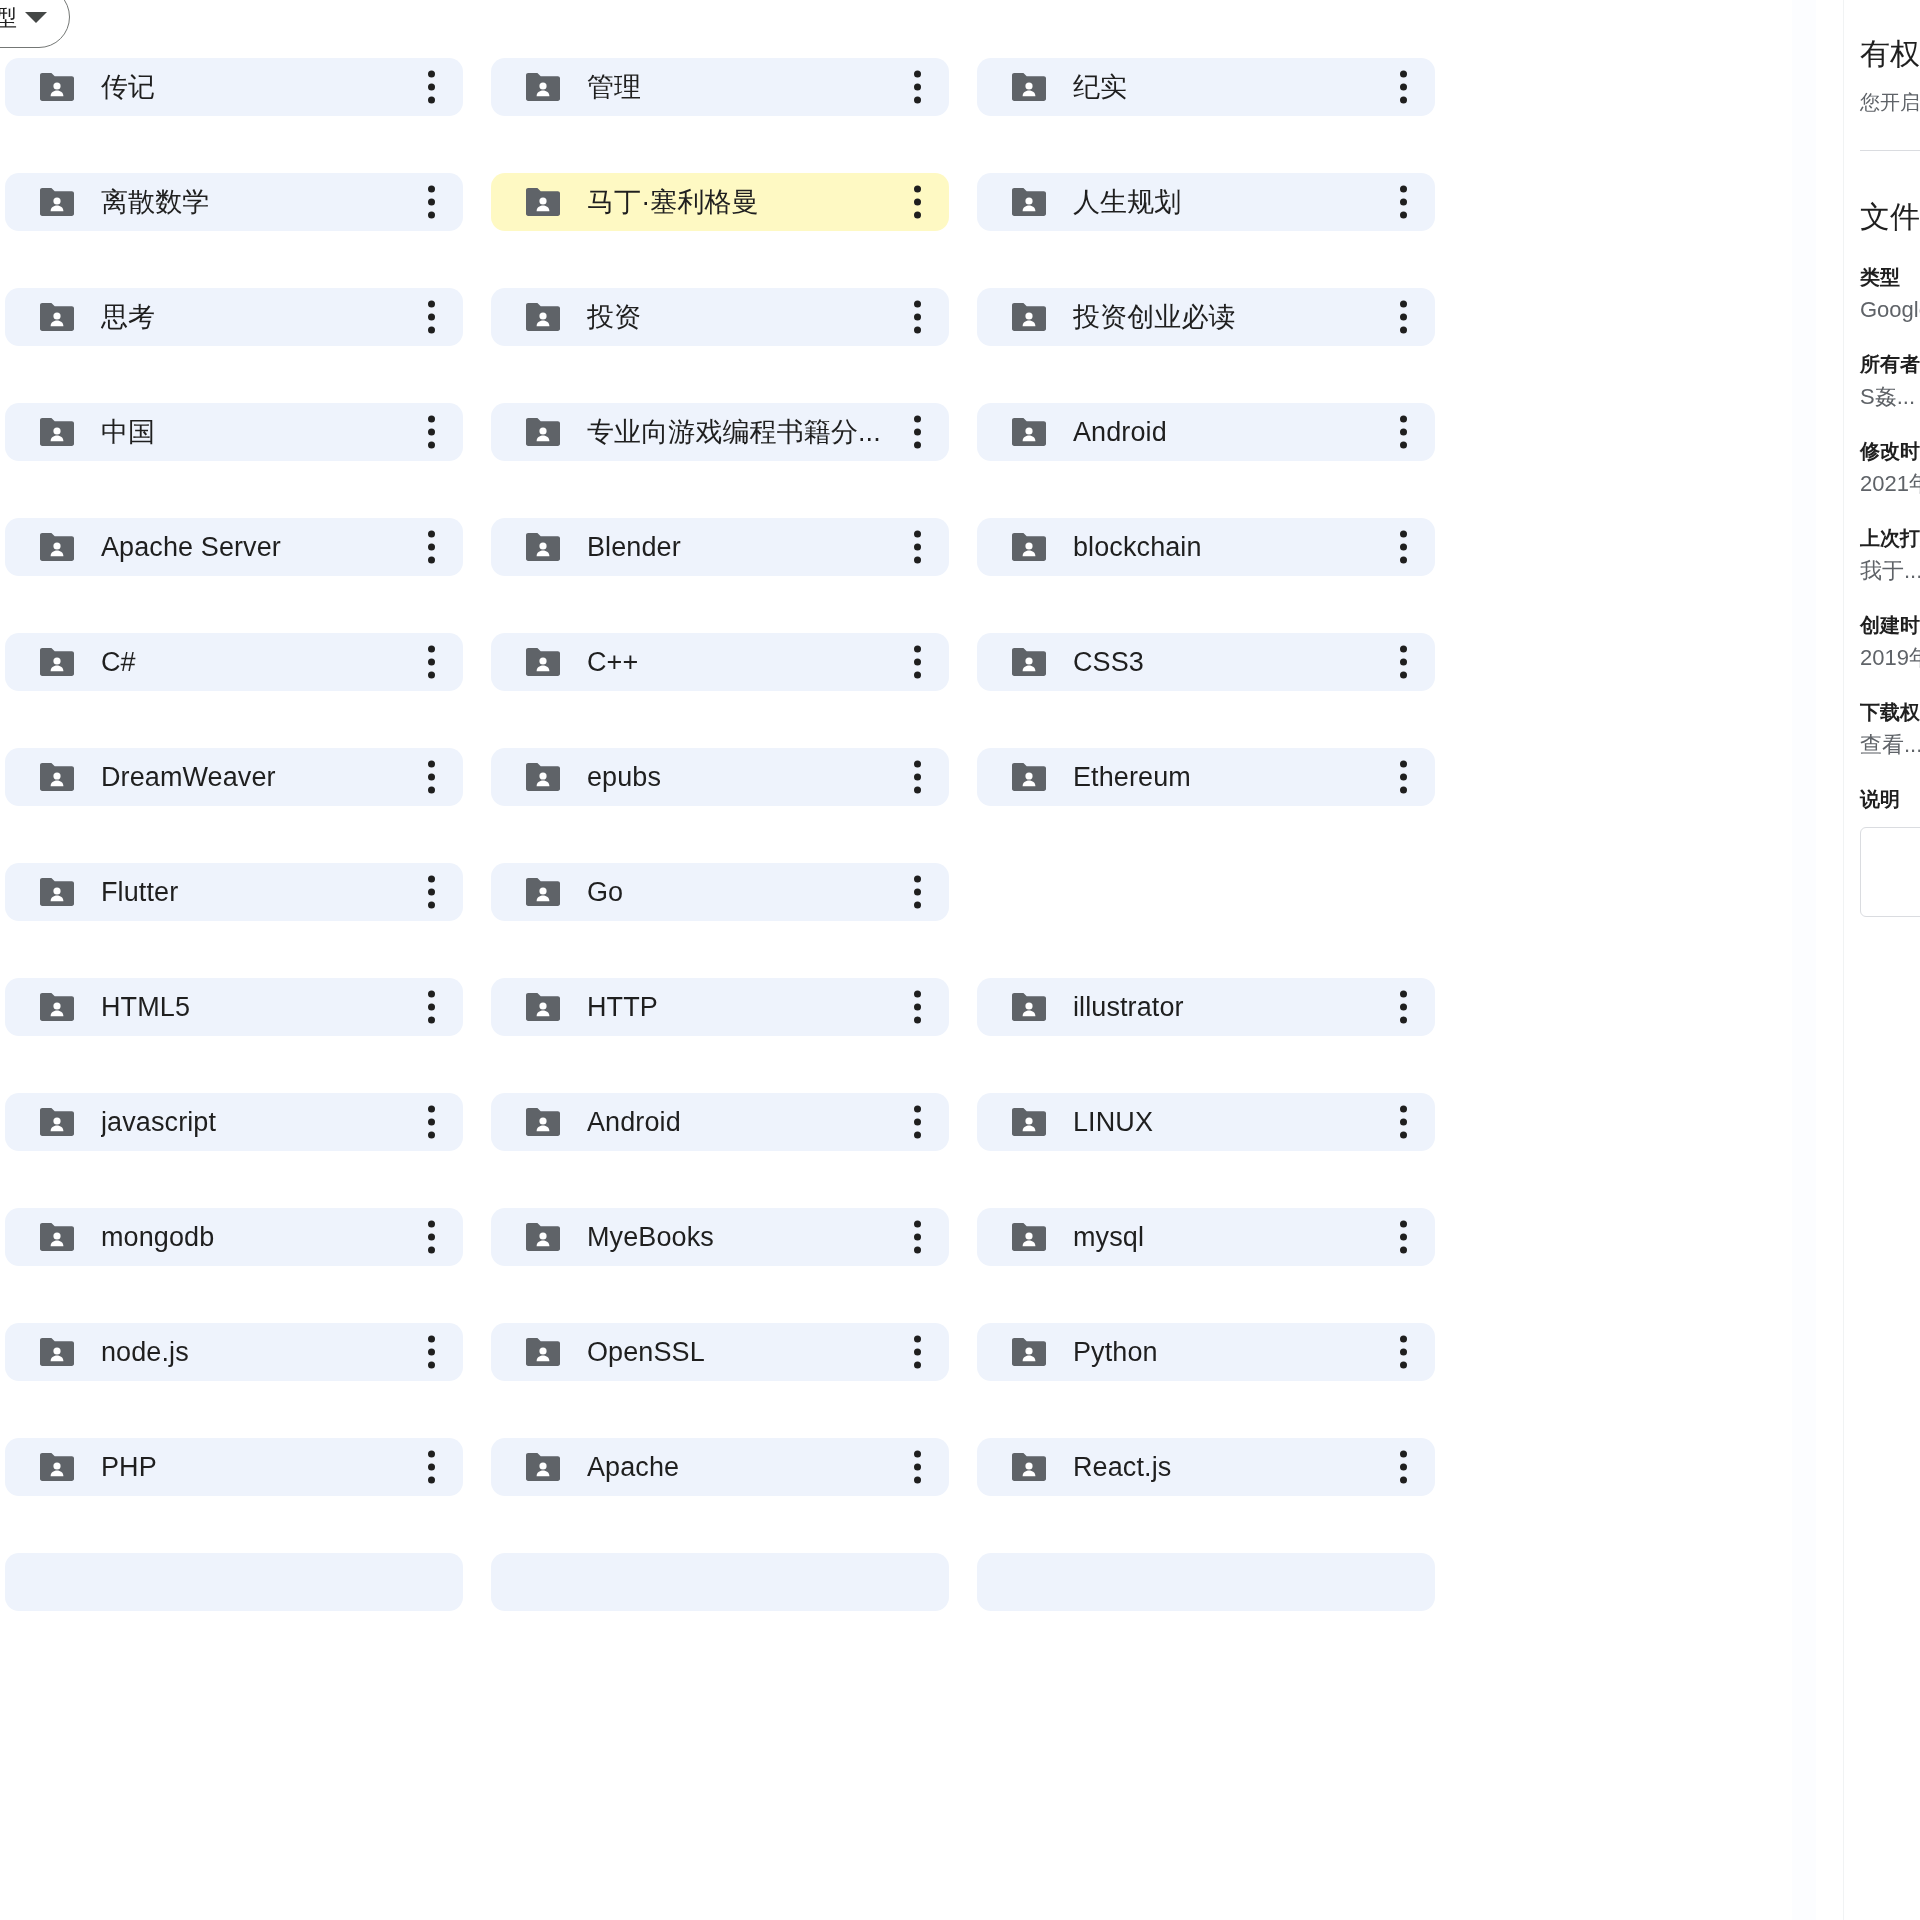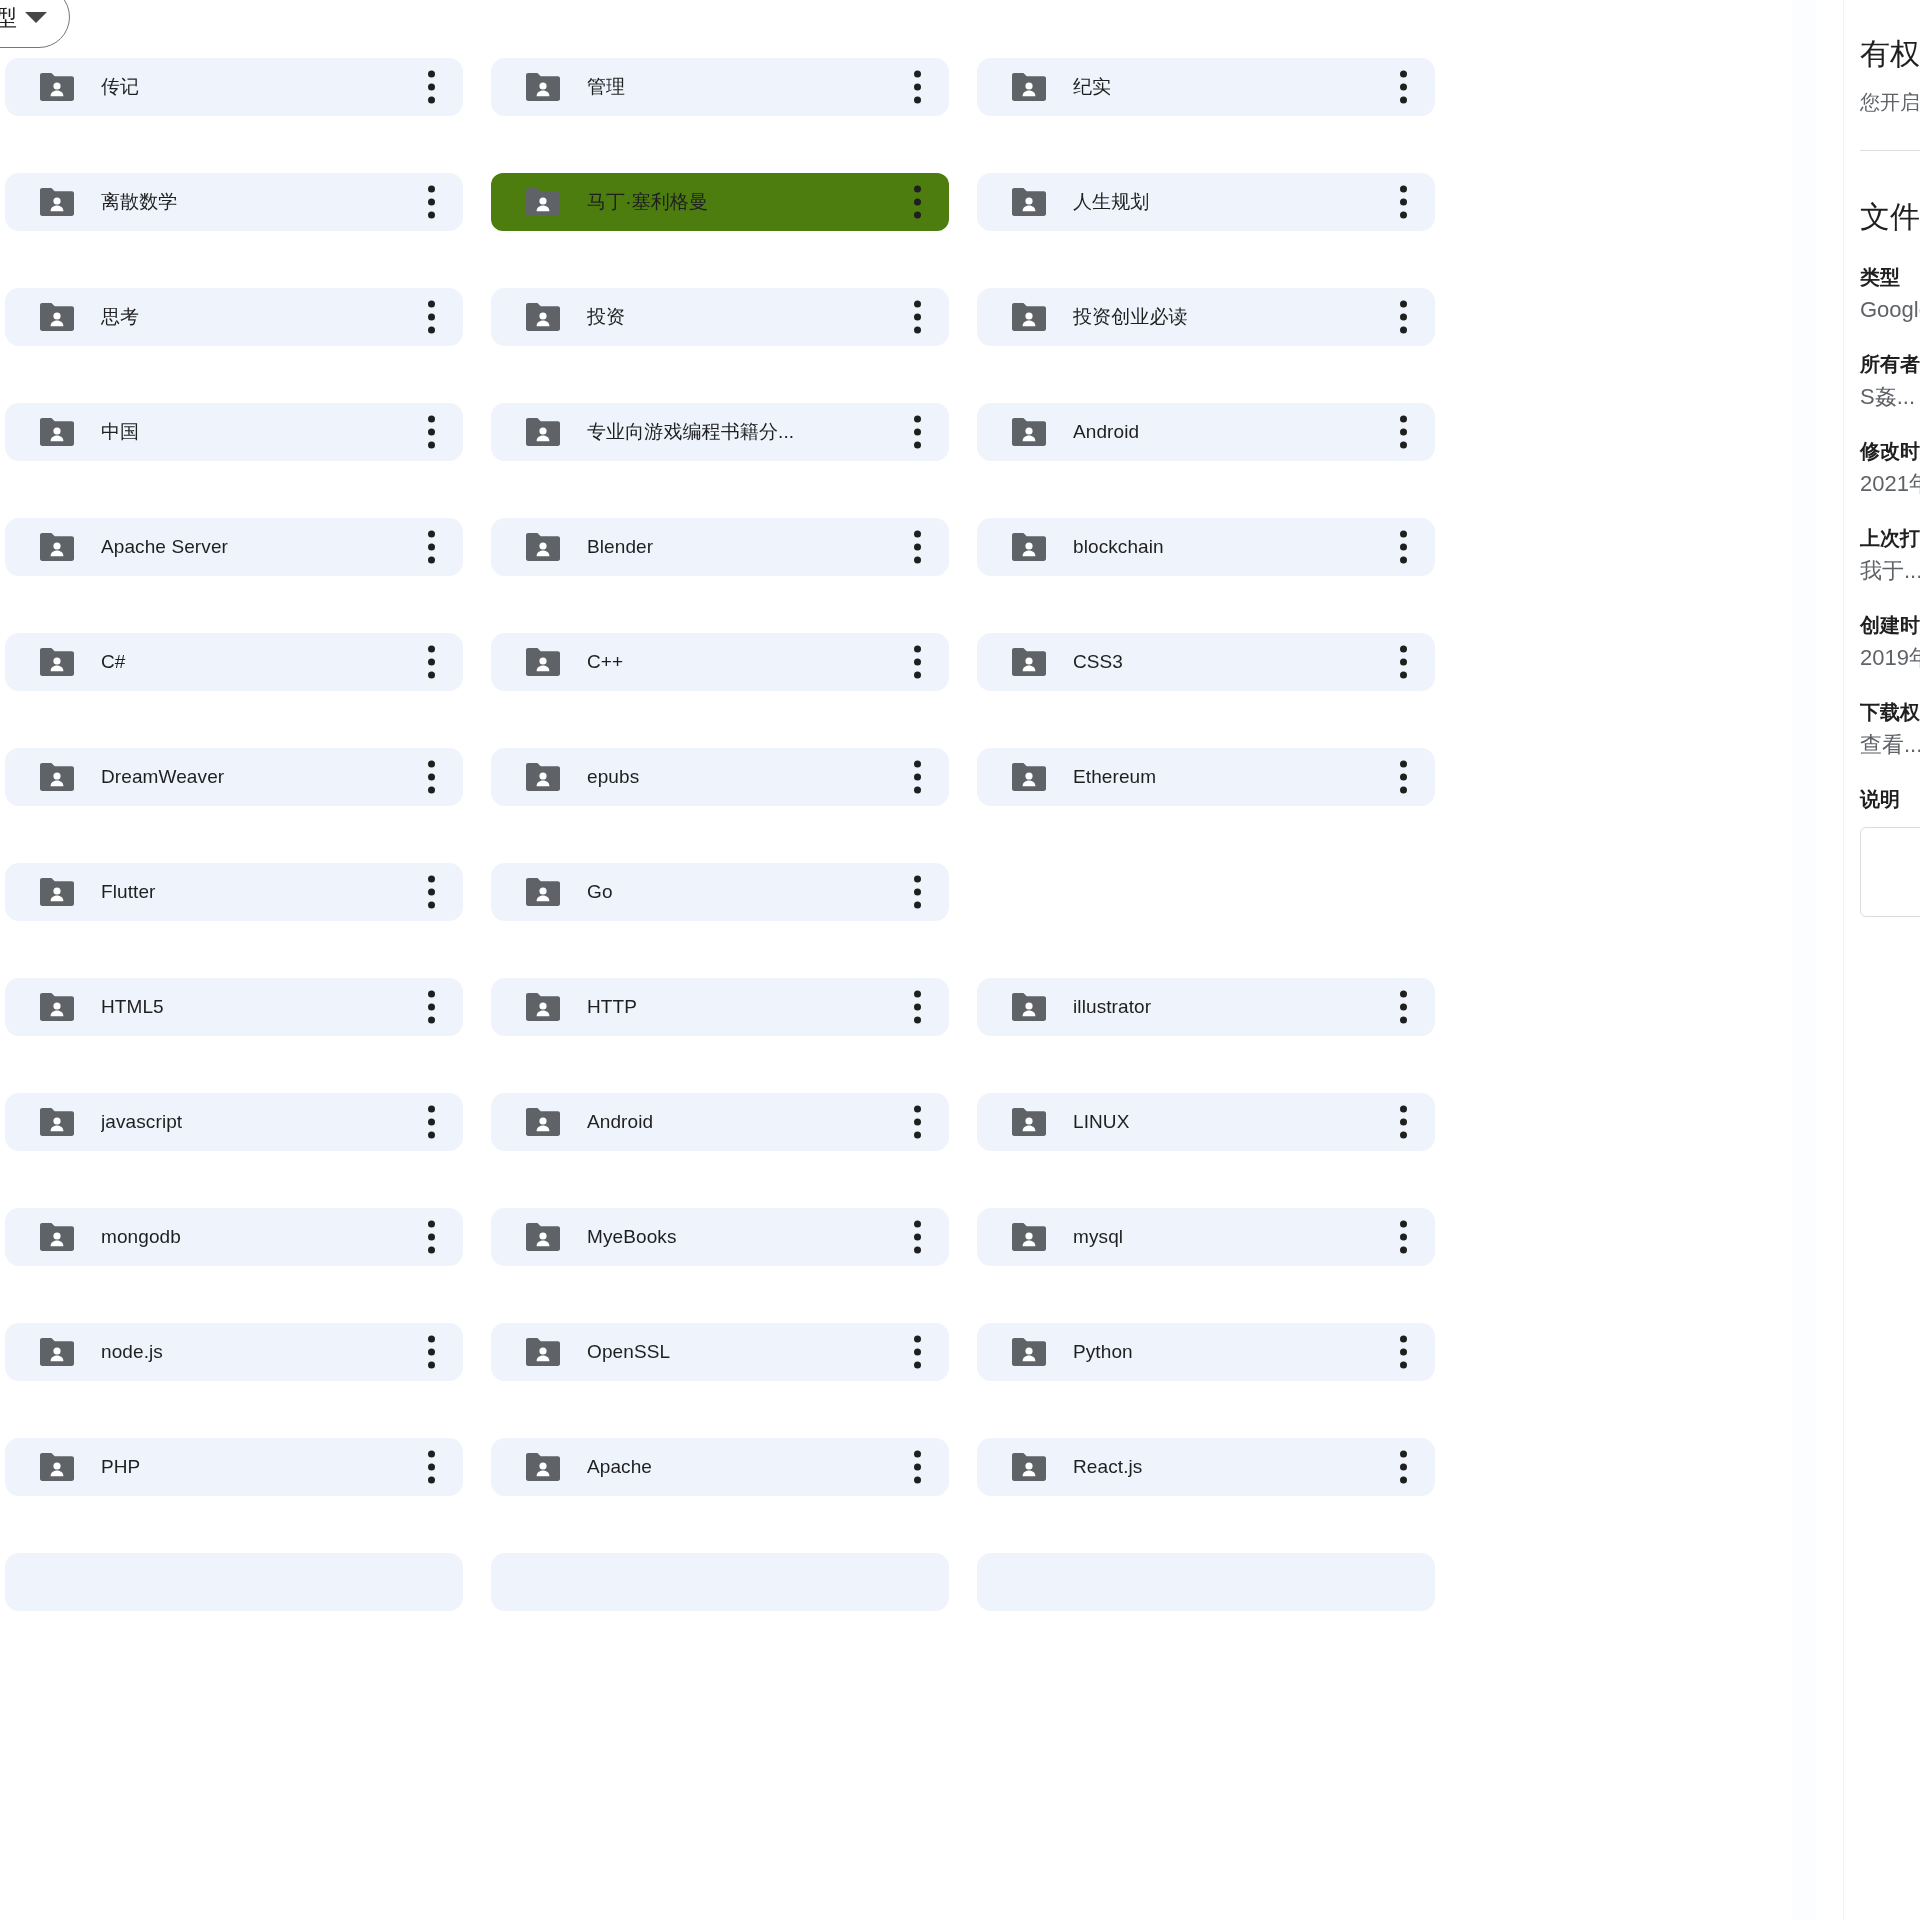--- a/index.html
+++ b/index.html
@@ -36,26 +36,26 @@
   .grid-row { display: flex; gap: 28px; margin-bottom: 57px; }
   .card {
     width: 458px; height: 58px;
     background: #eef3fc;
     border-radius: 14px;
     display: flex; align-items: center;
     padding: 0 0 0 32px;
     position: relative;
     cursor: pointer;
   }
-  .card.selected { background: #4d7c0f; border-radius: 12px; }
+  .card.selected { background: #fef9c3; }
   .folder-icon { width: 38px; height: 30px; flex: none; position: relative; }
   .folder-icon svg { display: block; }
   .card-label {
     margin-left: 26px;
-    font-size: 19px;
+    font-size: 27px;
     color: #1f1f1f;
     white-space: nowrap;
     overflow: hidden;
     text-overflow: ellipsis;
     max-width: 300px;
     letter-spacing: .1px;
   }
   .kebab {
     position: absolute; right: 28px; top: 50%; transform: translateY(-50%);
     width: 8px; display: flex; flex-direction: column; gap: 6px; align-items: center;

